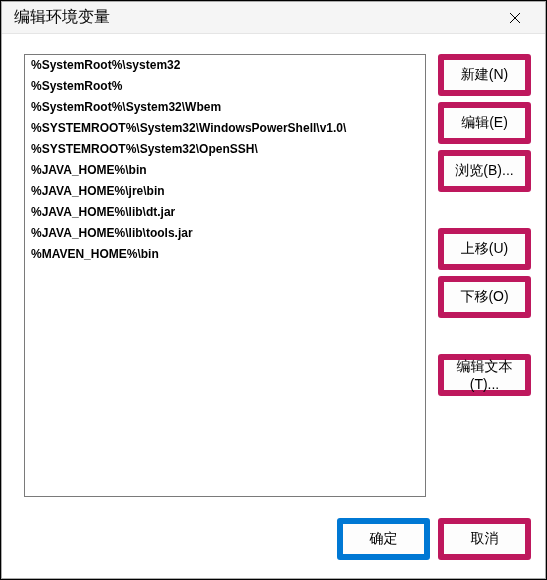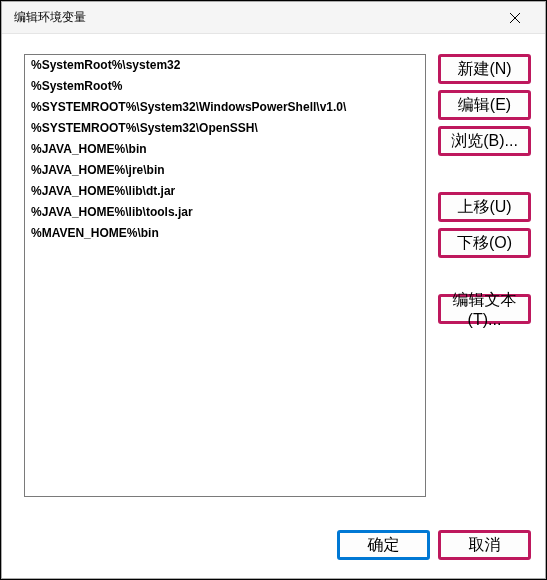--- a/index.html
+++ b/index.html
@@ -27,21 +27,21 @@
     .titlebar {
       height: 32px;
       display: flex;
       align-items: center;
       padding: 0 10px 0 12px;
       background: #f5f5f5;
       border-bottom: 1px solid #e5e5e5;
     }
     .titlebar-title {
       flex: 1;
-      font-size: 12px;
+      font-size: 16px;
       color: #000;
     }
     .close-btn {
       width: 40px;
       height: 28px;
       display: flex;
       align-items: center;
       justify-content: center;
       cursor: pointer;
       font-size: 14px;
@@ -69,24 +69,24 @@
       line-height: 16px;
       font-weight: bold;
     }
     .side-buttons {
       width: 93px;
       display: flex;
       flex-direction: column;
       gap: 6px;
     }
     .btn {
-      height: 30px;
-      border: 3px solid #be185d;
+      height: 42px;
+      border: 6px solid #be185d;
       background: #fdfdfd;
-      font-size: 16px;
+      font-size: 14px;
       font-family: inherit;
       cursor: pointer;
       color: #000;
       border-radius: 3px;
       display: flex;
       align-items: center;
       justify-content: center;
     }
     .spacer-sm {
       height: 24px;
@@ -121,20 +121,21 @@
         <line x1="10" y1="0" x2="0" y2="10" stroke="#000" stroke-width="1"></line>
       </svg>
     </div>
   </div>
 
   <div class="content">
 
     <div class="listbox">
       <div class="list-item">%SystemRoot%\system32</div>
       <div class="list-item">%SystemRoot%</div>
+      <div class="list-item">%SystemRoot%\System32\Wbem</div>
       <div class="list-item">%SYSTEMROOT%\System32\WindowsPowerShell\v1.0\</div>
       <div class="list-item">%SYSTEMROOT%\System32\OpenSSH\</div>
       <div class="list-item">%JAVA_HOME%\bin</div>
       <div class="list-item">%JAVA_HOME%\jre\bin</div>
       <div class="list-item">%JAVA_HOME%\lib\dt.jar</div>
       <div class="list-item">%JAVA_HOME%\lib\tools.jar</div>
       <div class="list-item">%MAVEN_HOME%\bin</div>
     </div>
 
     <div class="side-buttons">

